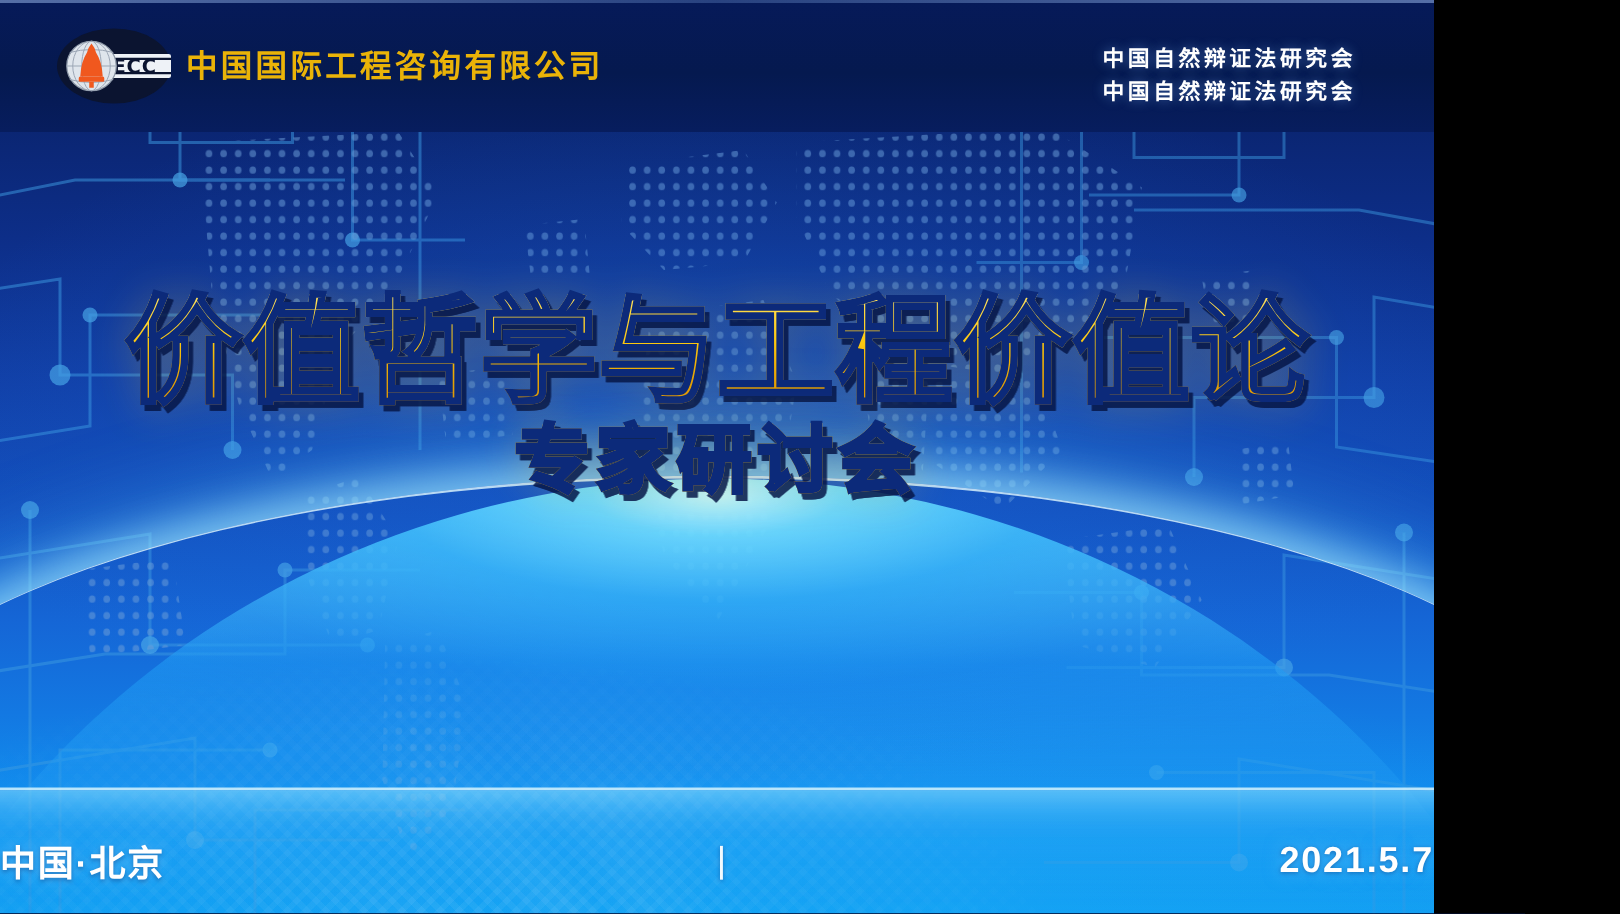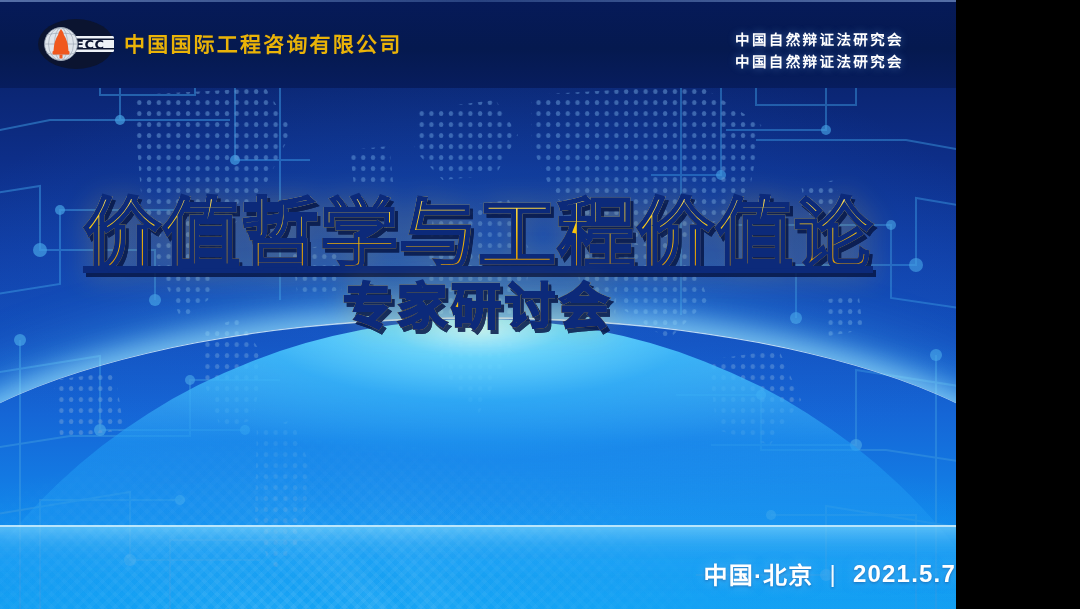--- a/index.html
+++ b/index.html
@@ -225,40 +225,40 @@
         #e39f05 76%,
         #d8920a 100%);
     -webkit-background-clip: text;
     background-clip: text;
     color: transparent;
     -webkit-text-stroke: 2.5px #0c2a7a;
     paint-order: stroke fill;
     filter: drop-shadow(3px 4px 0px rgba(6,22,72,0.85)) drop-shadow(0 0 14px rgba(255,200,40,0.22));
     white-space: nowrap;
   }
-  .title-line.l1 { font-size: 78px; text-decoration: underline; }
+  .title-line.l1 { font-size: 78px; }
   .title-line.l2 { font-size: 50px; margin-top: 6px; letter-spacing: 4px; }
 
   
   .footer {
     position: absolute;
     left: 0; right: 0;
     bottom: 18px;
     z-index: 7;
     text-align: center;
     color: #ffffff;
     pointer-events: none;
   }
   .footer-row1 {
     font-size: 24px;
     font-weight: 600;
     letter-spacing: 1.2px;
     text-shadow: 0 0 12px rgba(120,200,255,.6), 0 1px 3px rgba(0,40,110,.5);
     display: flex;
-    justify-content: flex-end;
+    justify-content: space-between;
     align-items: center;
     gap: 10px;
   }
   .footer-sep { font-weight: 300; opacity: .95; padding: 0 6px; }
   .footer-row2 {
     margin-top: 5px;
     font-size: 23px;
     font-weight: 600;
     letter-spacing: 1.6px;
     text-shadow: 0 0 12px rgba(120,200,255,.6), 0 1px 3px rgba(0,40,110,.5);

